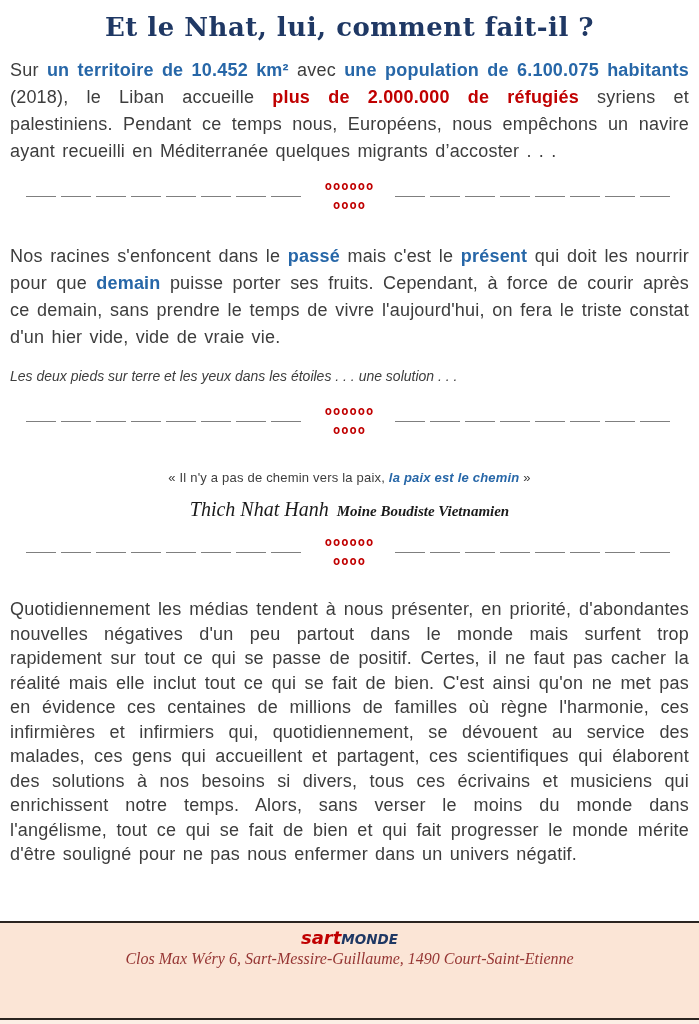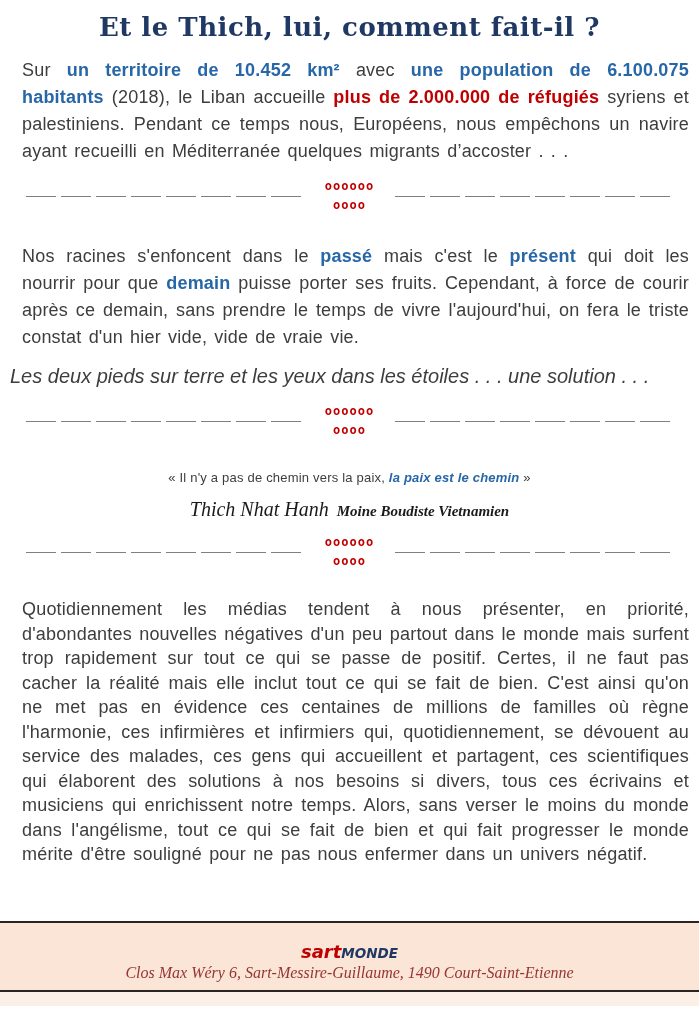--- a/index.html
+++ b/index.html
@@ -34,33 +34,32 @@
     letter-spacing:0.5px;
     color:var(--title-blue);
   }
   .para{
     text-align:justify;
     font-size:18px;
     line-height:27px;
     letter-spacing:0.2px;
     word-spacing:2px;
     color:var(--body-text);
-    margin-left:12px;
   }
   .para1{margin-top:15px;}
   .para2{margin-top:24px;}
   .para3{margin-top:22px;line-height:24.5px;}
   .seg-normal{}
   .seg-bold-blue{font-weight:bold;color:var(--accent-blue);}
   .seg-bold-red{font-weight:bold;color:var(--accent-red);}
   .seg-bold-italic-blue{font-weight:bold;font-style:italic;color:var(--accent-blue);}
   .italic-line{
     margin-top:12px;
     font-style:italic;
-    font-size:20px;
+    font-size:14px;
     line-height:27px;
     color:var(--body-text);
   }
   
   .separator{
     display:flex;
     align-items:center;
     margin:8px 16px 0 16px;
     height:46px;
   }
@@ -101,26 +100,26 @@
   }
   .attribution .author{font-size:20px;}
   .attribution .author-title{font-size:15px;font-weight:bold;margin-left:4px;}
   
   .footer{
     position:absolute;
     left:0;right:0;bottom:0;
     height:103px;
   }
   .footer-box{
-    height:71px;
+    height:99px;
     background:var(--footer-bg);
     border-top:2px solid var(--footer-border);
     border-bottom:2px solid var(--footer-border);
     text-align:center;
-    padding-top:19px;
+    padding-top:5px;
   }
   .footer-after{height:14px;background:#FCEFE5;}
   .logo{font-style:italic;font-weight:bold;line-height:20px;}
   .logo .logo-sart{color:var(--accent-red);font-size:18px;font-family:"DejaVu Sans", sans-serif;}
   .logo .logo-monde{color:var(--title-blue);font-size:13.5px;font-family:"DejaVu Sans", sans-serif;}
   .footer-line{
     font-family:"Liberation Serif", serif;
     font-style:italic;
     font-size:16px;
     line-height:20px;
@@ -135,21 +134,21 @@
     color:var(--footer-link);
     text-decoration:underline;
   }
 </style>
 </head>
 <body>
 
 <div class="page">
   <div class="content">
 
-    <h1 class="doc-title">Et le Thich, lui, comment fait-il ?</h1>
+    <h1 class="doc-title">Et le Nhat, lui, comment fait-il ?</h1>
 
     <p class="para para1"><span class="seg-normal">Sur </span><span class="seg-bold-blue">un territoire de 10.452 km²</span><span class="seg-normal"> avec </span><span class="seg-bold-blue">une population de 6.100.075 habitants</span><span class="seg-normal"> (2018), le Liban accueille </span><span class="seg-bold-red">plus de 2.000.000 de réfugiés</span><span class="seg-normal"> syriens et palestiniens. Pendant ce temps nous, Européens, nous empêchons un navire ayant recueilli en Méditerranée quelques migrants d’accoster . . .</span></p>
 
     <div class="separator">
       <div class="sep-line"></div>
       <div class="sep-center">
         <div class="dots top">oooooo</div>
         <div class="dots bottom">oooo</div>
       </div>
       <div class="sep-line"></div>

